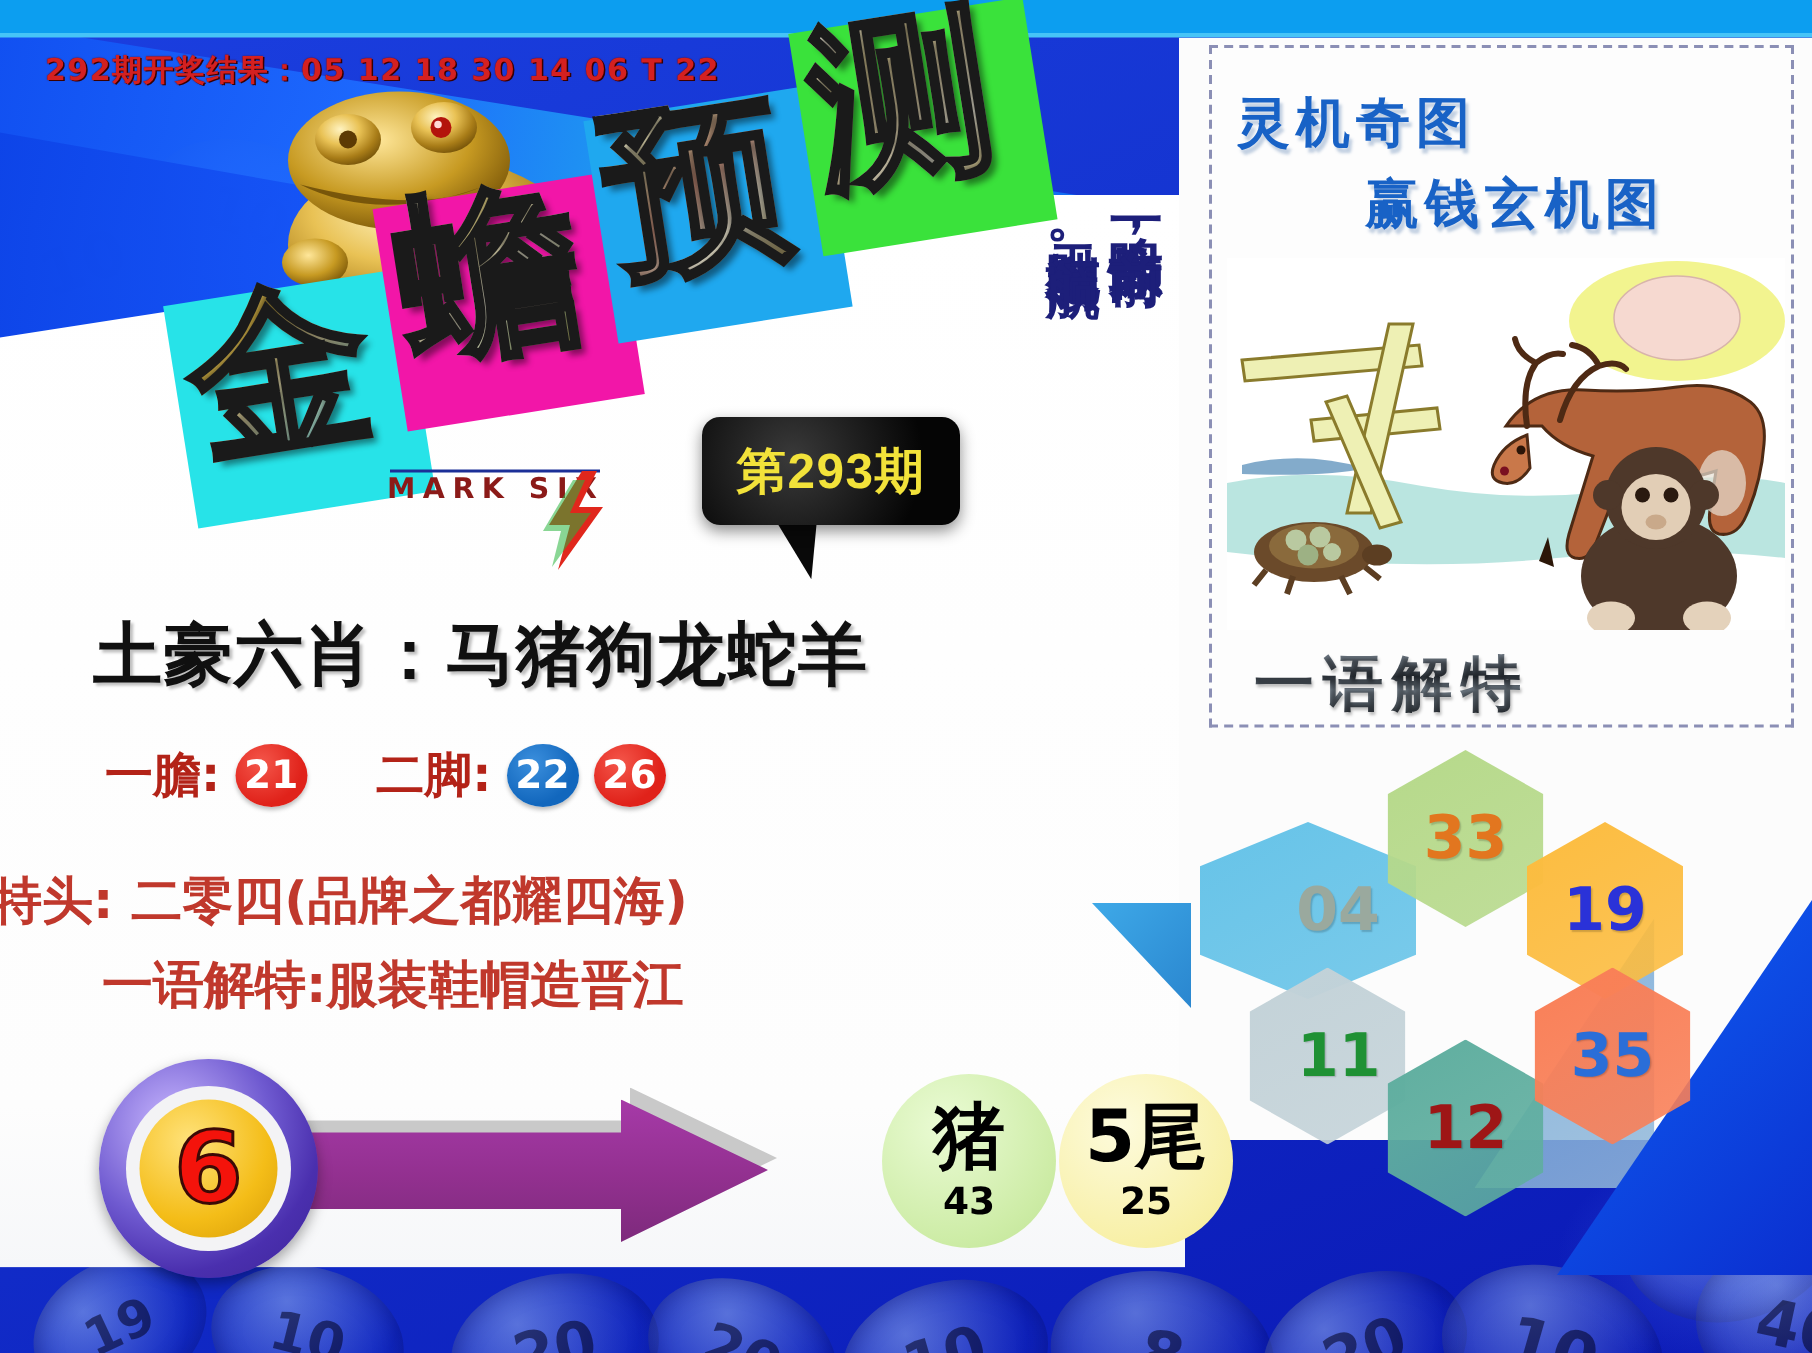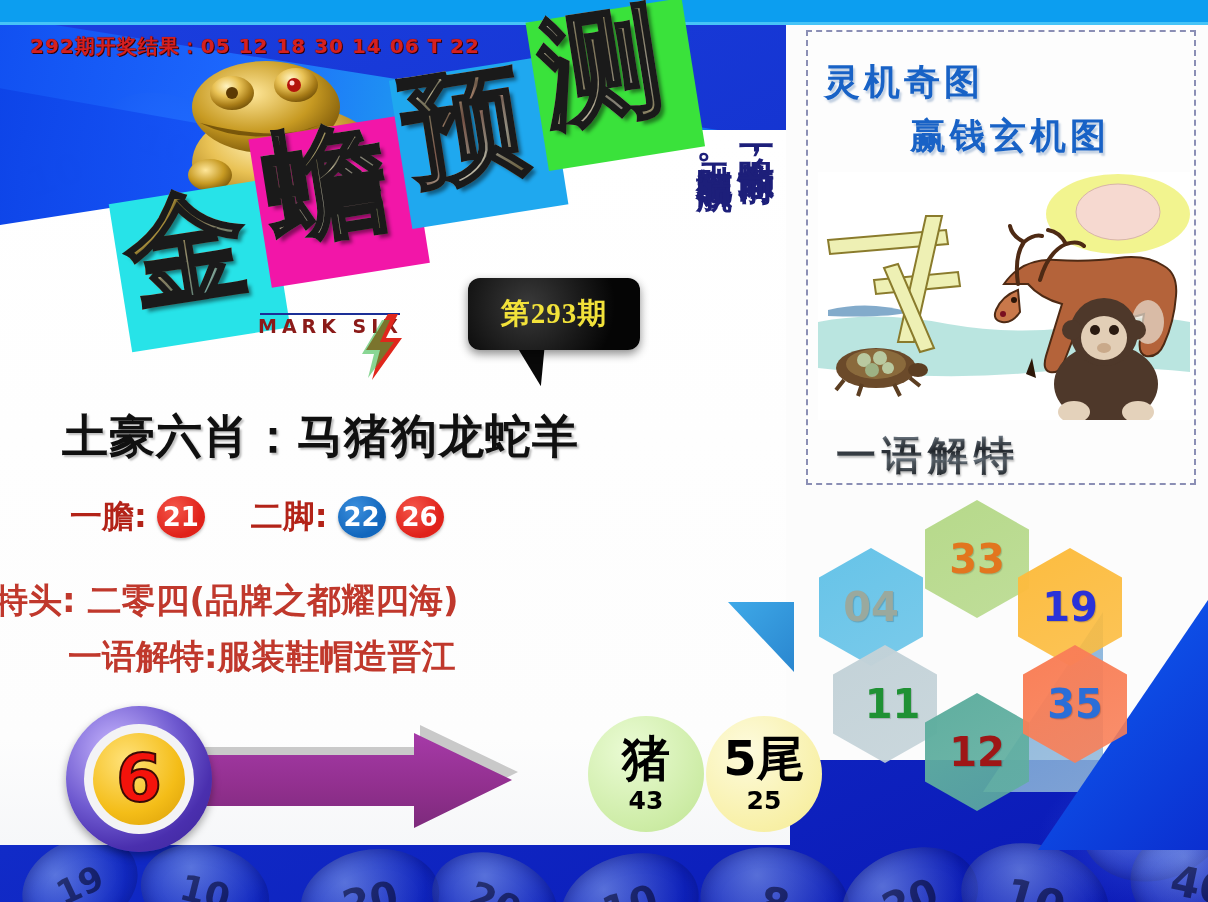--- a/index.html
+++ b/index.html
@@ -71,22 +71,22 @@
     font-family:"DejaVu Sans",sans-serif;}
   .logo-en{font-size:19px;font-weight:bold;color:#8b1a18;letter-spacing:5px;
     font-family:"DejaVu Sans",sans-serif;}
   .logo-rule{height:2px;background:#1b2f97;width:140px;margin:1px 0 0 2px;}
 
   .issue-badge{position:absolute;left:468px;top:278px;z-index:30;
     width:172px;height:72px;border-radius:12px;
     background:radial-gradient(circle at 35% 38%,#3a3a3a,#050505 72%);
     box-shadow:0 4px 10px rgba(0,0,0,.45);
     display:flex;align-items:center;justify-content:center;}
-  .issue-badge span{font-size:29px;font-weight:bold;color:#f2e23a;
-    font-family:Liberation Serif, serif;letter-spacing:1px;}
+  .issue-badge span{font-size:33px;font-weight:bold;color:#f2e23a;
+    font-family:Liberation Sans, sans-serif;letter-spacing:1px;}
   .issue-tail{position:absolute;left:520px;top:345px;z-index:29;
     width:0;height:0;border-left:18px solid transparent;border-right:10px solid transparent;
     border-top:42px solid #090909;transform:rotate(-8deg);}
 
   
   .line-six{position:absolute;left:62px;top:406px;z-index:30;
     font-size:46px;font-weight:bold;color:#101010;letter-spacing:1px;
     font-family:"DejaVu Sans",sans-serif;text-shadow:2px 2px 2px rgba(0,0,0,.25);}
   .row-dan{position:absolute;left:70px;top:495px;z-index:30;
     display:flex;align-items:center;gap:10px;}
@@ -357,21 +357,21 @@
       <circle cx="296" cy="158" r="5" fill="#2a1a10"></circle>
       <ellipse cx="286" cy="176" rx="7" ry="5" fill="#c9a98a"></ellipse>
       <ellipse cx="256" cy="240" rx="16" ry="11" fill="#e4d2bb"></ellipse>
       <ellipse cx="320" cy="240" rx="16" ry="11" fill="#e4d2bb"></ellipse>
     </g>
   </svg>
 
   <div class="rfoot">一语解特</div>
 
   <div id="hex-layer">
-      <div class="hex" style="left: 819px; top: 548px; background: linear-gradient(150deg, rgb(102, 195, 232), rgba(102, 195, 232, 0.867));">
+      <div class="hex" style="left: 800px; top: 548px; background: linear-gradient(150deg, rgb(102, 195, 232), rgba(102, 195, 232, 0.867)); padding-left: 40px;">
         <span style="color: rgb(154, 169, 158);">04</span>
       </div>
       <div class="hex" style="left: 925px; top: 500px; background: linear-gradient(150deg, rgb(182, 217, 138), rgba(182, 217, 138, 0.867));">
         <span style="color: rgb(226, 118, 31);">33</span>
       </div>
       <div class="hex" style="left: 1018px; top: 548px; background: linear-gradient(150deg, rgb(252, 188, 63), rgba(252, 188, 63, 0.867));">
         <span style="color: rgb(42, 50, 216);">19</span>
       </div>
       <div class="hex" style="left: 833px; top: 645px; background: linear-gradient(150deg, rgb(195, 210, 216), rgba(195, 210, 216, 0.867));">
         <span style="color: rgb(31, 145, 52); margin-left: 15px;">11</span>

